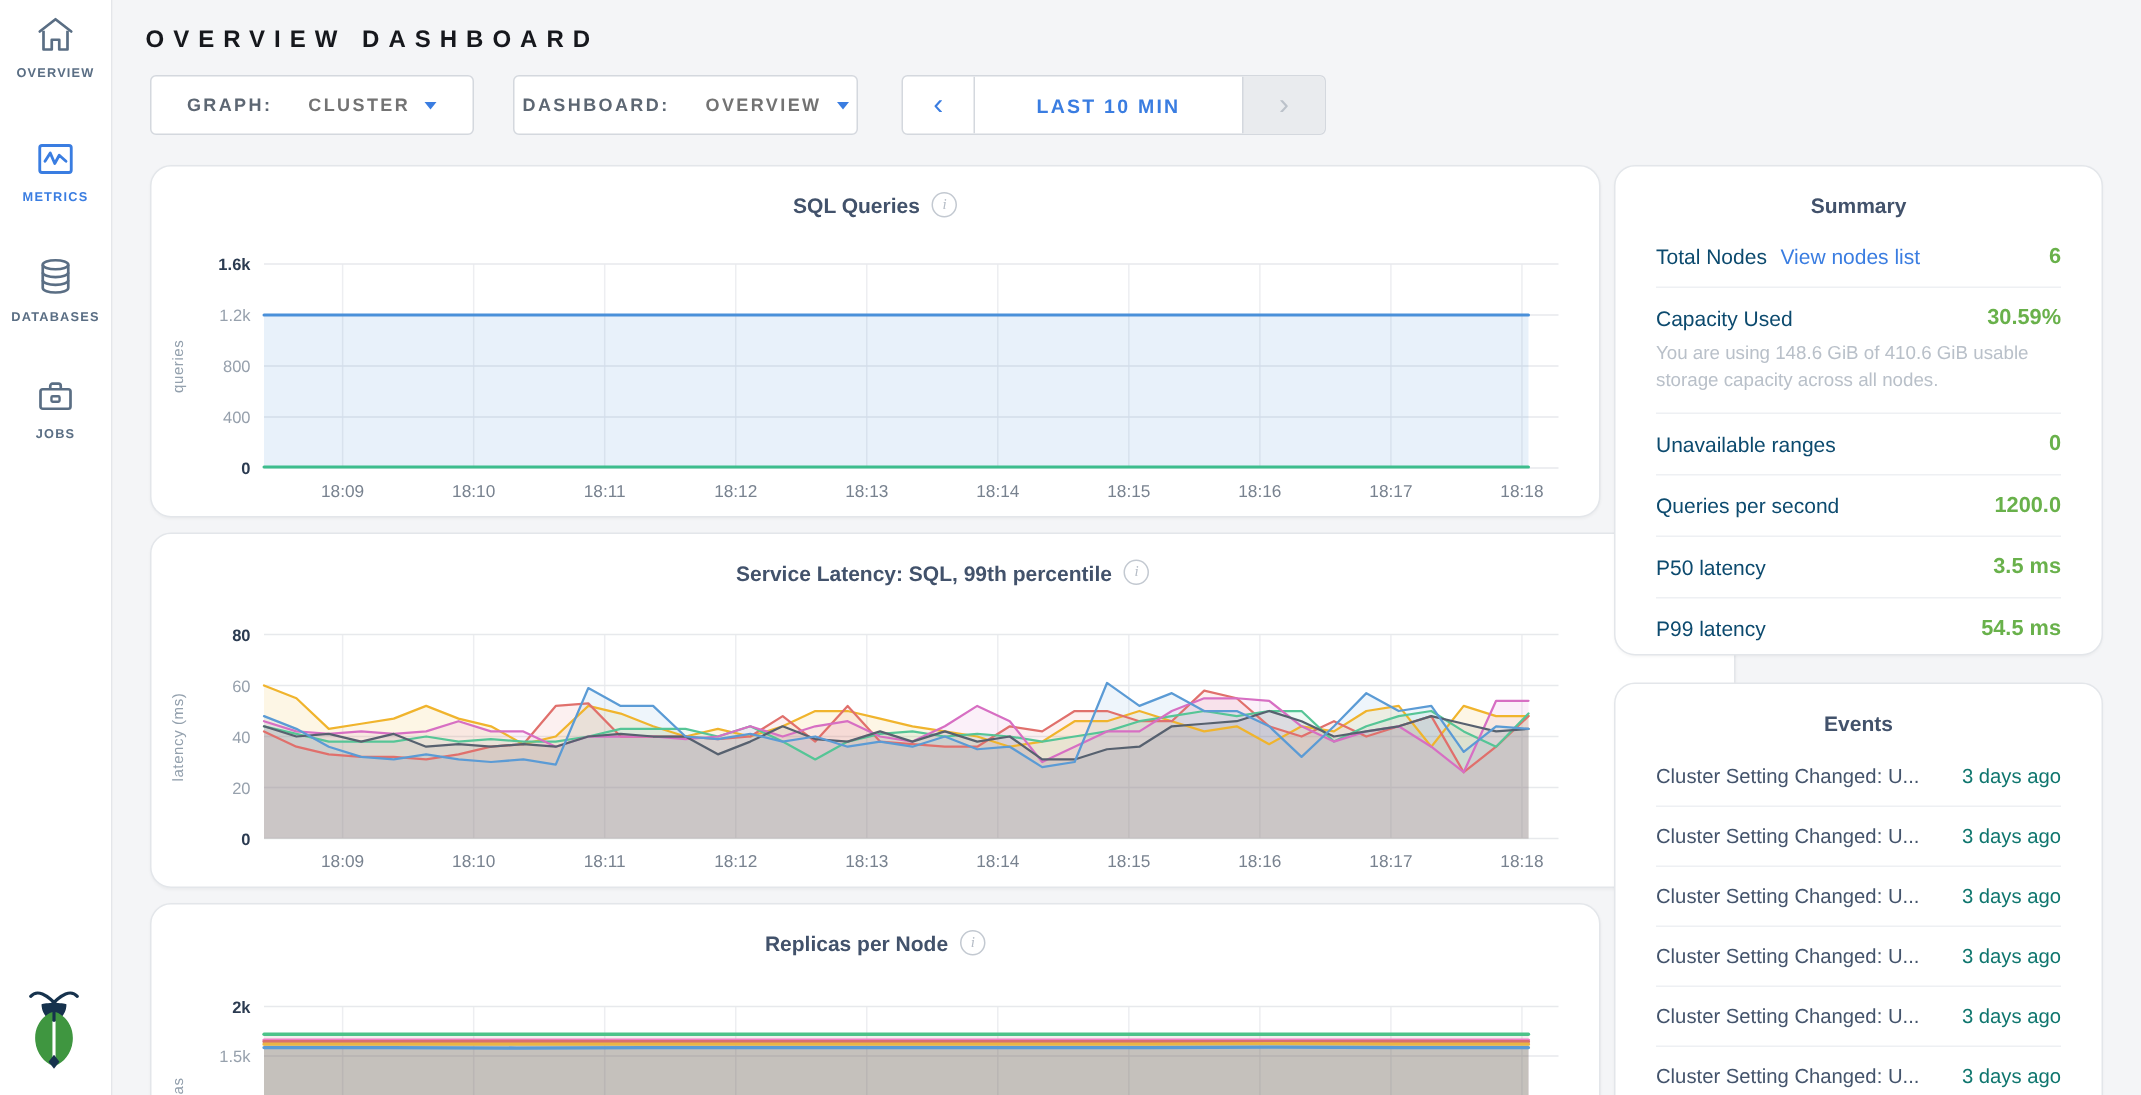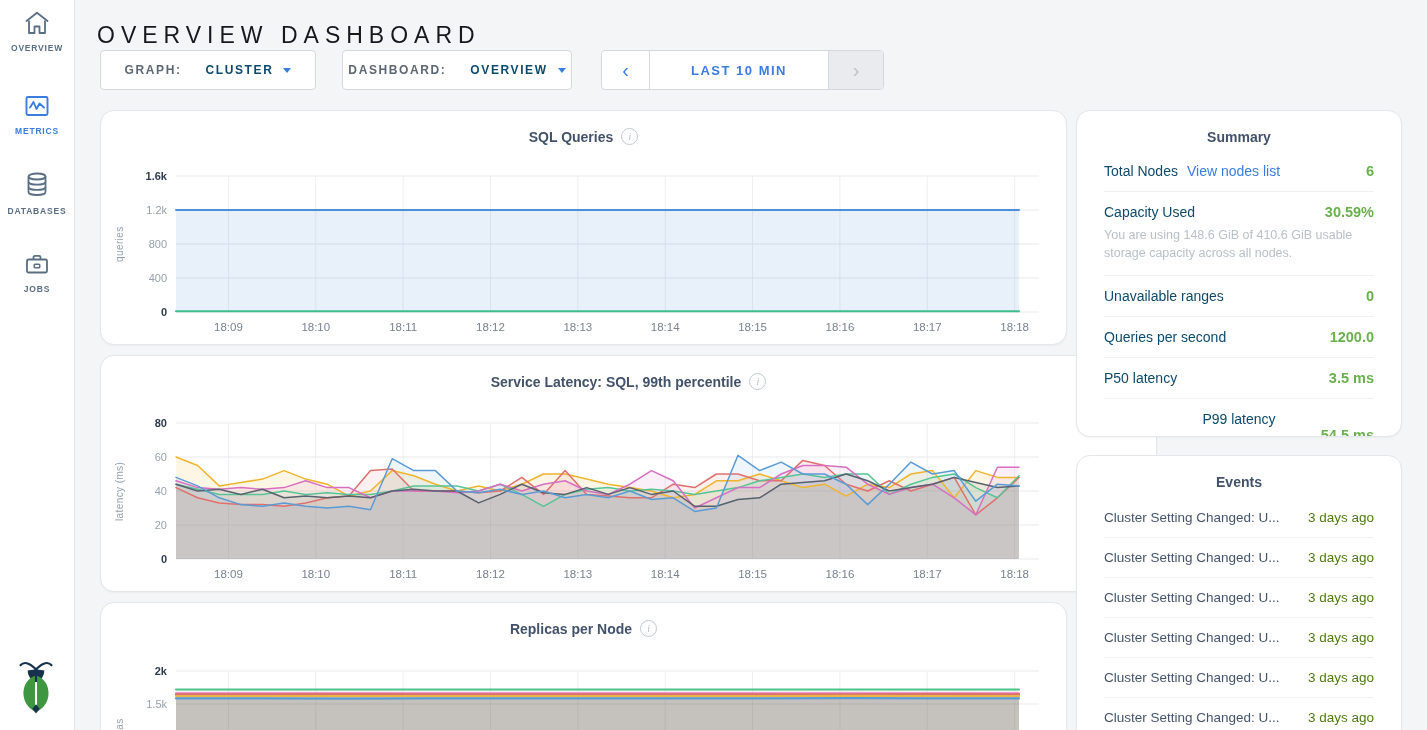--- a/index.html
+++ b/index.html
@@ -11,29 +11,29 @@
   }
   
   .sidebar{position:absolute;left:0;top:0;width:74px;height:730px;background:#fff;
     border-right:1px solid #e4e6ea;z-index:5;}
   .nav-item{position:absolute;left:0;width:74px;display:flex;flex-direction:column;
     align-items:center;cursor:pointer;}
   .nav-item .lbl{margin-top:6px;font-size:8.5px;font-weight:700;letter-spacing:.8px;color:#5a6e84;}
   .nav-item.active .lbl{color:#3a7de1;}
   .logo{position:absolute;left:15px;bottom:12px;cursor:pointer;}
   
-  .page-title{position:absolute;left:97px;top:7px;font-size:23px;font-weight:400;
+  .page-title{position:absolute;left:97px;top:7px;font-size:16px;font-weight:700;
     letter-spacing:6px;color:#16181d;}
   .controls{position:absolute;left:100px;top:50px;display:flex;align-items:center;}
   .ctrl-box{height:40px;background:#fff;border:1px solid #d4d8de;border-radius:4px;
     display:flex;align-items:center;justify-content:center;box-sizing:border-box;cursor:pointer;}
   .gbox{width:216px;margin-right:26px;}
   .dbox{width:230px;margin-right:29px;}
   .ctrl-label{font-size:12px;color:#5d6773;letter-spacing:1.6px;font-weight:600;}
-  .ctrl-value{font-size:12px;color:#0c4a6e;letter-spacing:1.6px;font-weight:700;margin-left:24px;}
+  .ctrl-value{font-size:12px;color:#737373;letter-spacing:1.6px;font-weight:700;margin-left:24px;}
   .caret{width:0;height:0;border-left:4.5px solid transparent;border-right:4.5px solid transparent;
     border-top:5.5px solid #3a7de1;margin-left:10px;}
   .timenav{width:283px;height:40px;background:#fff;border:1px solid #d4d8de;border-radius:4px;
     display:flex;align-items:stretch;box-sizing:border-box;overflow:hidden;}
   .tn-prev{width:47px;display:flex;align-items:center;justify-content:center;
     border-right:1px solid #d4d8de;color:#3a7de1;font-size:20px;cursor:pointer;}
   .tn-label{flex:1;display:flex;align-items:center;justify-content:center;color:#3a7de1;
     font-size:13px;font-weight:700;letter-spacing:1.5px;cursor:pointer;}
   .tn-next{width:54px;display:flex;align-items:center;justify-content:center;
     border-left:1px solid #d4d8de;background:#e9ebee;color:#bcc2ca;font-size:20px;cursor:default;}
@@ -53,32 +53,32 @@
   .ylabel{position:absolute;left:13px;display:flex;align-items:center;justify-content:center;
     writing-mode:vertical-rl;transform:rotate(180deg);font-size:10px;color:#93a0ad;letter-spacing:.4px;}
   .plot{position:absolute;left:0;top:0;right:0;bottom:0;}
   .tick{font:11px "Liberation Sans",sans-serif;fill:#97a1ad;}
   .tick.strong{fill:#2b3b51;font-weight:700;}
   .xtick{font:11.5px "Liberation Sans",sans-serif;fill:#78828f;}
   
   .panel-title{text-align:center;font-size:14px;font-weight:700;color:#42526b;margin-top:18px;}
   .sum-rows{margin:6px 27px 0;}
   .srow{display:flex;align-items:center;padding:12px 0;border-bottom:1px solid #eef0f3;font-size:14px;}
-  .srow:last-child{border-bottom:none;flex-direction:column;}
+  .srow:last-child{border-bottom:none;}
   .slabel{color:#0c4a6e;}
   .slink{color:#3a7de1;margin-left:9px;cursor:pointer;}
   .sval{margin-left:auto;color:#69b14b;font-weight:700;font-size:14.5px;}
   .cap-block{padding:12px 0 13px;border-bottom:1px solid #eef0f3;}
   .cap-top{display:flex;align-items:center;font-size:14px;}
   .cap-sub{margin-top:6px;font-size:12.5px;line-height:1.45;color:#b9c0c9;}
   .ev-rows{margin:8px 27px 0;}
   .erow{display:flex;align-items:center;justify-content:space-between;padding:12px 0;
     border-bottom:1px solid #eef0f3;font-size:13.5px;}
   .etext{color:#44546c;}
-  .etime{color:#4d7c0f;}
+  .etime{color:#0f766e;}
 </style>
 </head>
 <body>
 
 <div class="sidebar">
   <div class="nav-item" style="top:9px">
     <svg width="28" height="28" viewBox="0 0 28 28">
       <path d="M3.5 12 L14 3.8 L24.5 12" fill="none" stroke="#5a6e84" stroke-width="1.8" stroke-linecap="round" stroke-linejoin="round"></path>
       <path d="M6 11.5 V24 H11.5 V17.5 H16.5 V24 H22 V11.5" fill="none" stroke="#5a6e84" stroke-width="1.8" stroke-linejoin="round"></path>
     </svg>

